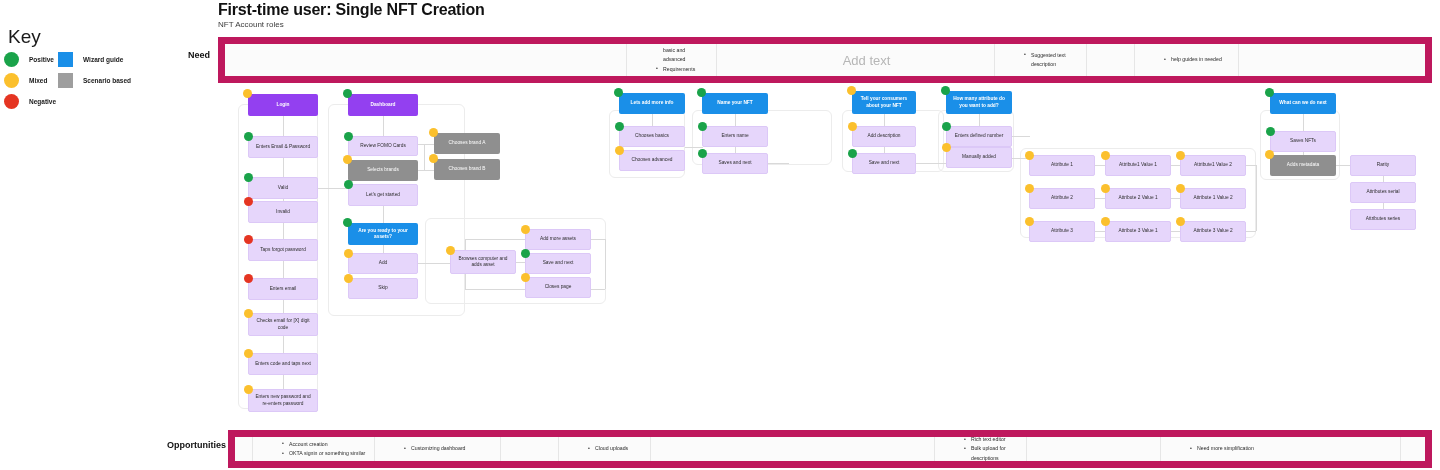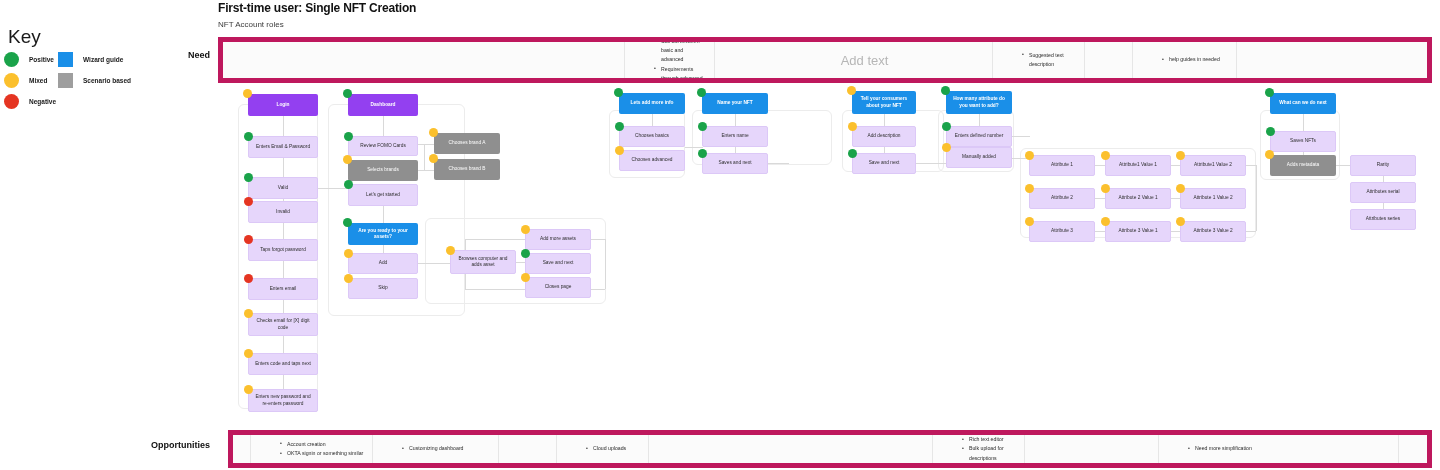--- a/index.html
+++ b/index.html
@@ -20,38 +20,38 @@
   .key-dot { width: 15px; height: 15px; border-radius: 50%; flex: none; }
   .key-sq  { width: 15px; height: 15px; flex: none; }
   .key-label {
     margin-left: 10px; font-size: 6.5px; color: #1a1a1a; font-weight: 700;
     white-space: nowrap;
   }
 
   
   .doc-title {
     position: absolute; left: 218px; top: 1px;
-    font-size: 12px; font-weight: 700; color: #111; letter-spacing: -.2px;
+    font-size: 16px; font-weight: 700; color: #111; letter-spacing: -.2px;
     white-space: nowrap;
   }
   .doc-sub {
     position: absolute; left: 218px; top: 20px;
     font-size: 8px; color: #3c3c3c;
   }
 
   
   .row-label {
     position: absolute; font-size: 9px; font-weight: 700; color: #111;
     text-align: right;
   }
 
   
   .band {
     position: absolute; display: flex;
-    border: 5px solid #be185d; background: #fbfbfb; gap: 22px;
+    border: 7px solid #be185d; background: #fbfbfb; gap: 22px;
   }
   .band-cell {
     border-right: 1px solid #e6e6e6;
     padding: 6px 7px;
     display: flex; align-items: center;
     overflow: hidden;
   }
   .band-cell:last-child { border-right: none; }
   .band-cell ul { list-style: none; }
   .band-cell li {
@@ -406,21 +406,21 @@
         <span>Rarity</span>
       </div>
       <div class="node lav" style="left: 1350px; top: 182px; width: 66px; height: 21px;">
         <span>Attributes serial</span>
       </div>
       <div class="node lav" style="left: 1350px; top: 209px; width: 66px; height: 21px;">
         <span>Attributes series</span>
       </div>
     </div>
 
-  <div class="row-label" style="left:120px; top:440px; width:90px;">Opportunities</div>
+  <div class="row-label" style="left:136px; top:440px; width:90px;">Opportunities</div>
   <div class="band" id="opps-band" style="left:228px; top:430px; width:1204px; height:38px;">
       <div class="band-cell" style="width: 18px; flex: 0 0 auto;"></div>
       <div class="band-cell" style="width: 100px; flex: 0 0 auto;">
         <ul>
           <li>Account creation</li>
           <li>OKTA signin or something similar</li>
         </ul>
       </div>
       <div class="band-cell" style="width: 104px; flex: 0 0 auto;">
         <ul>

